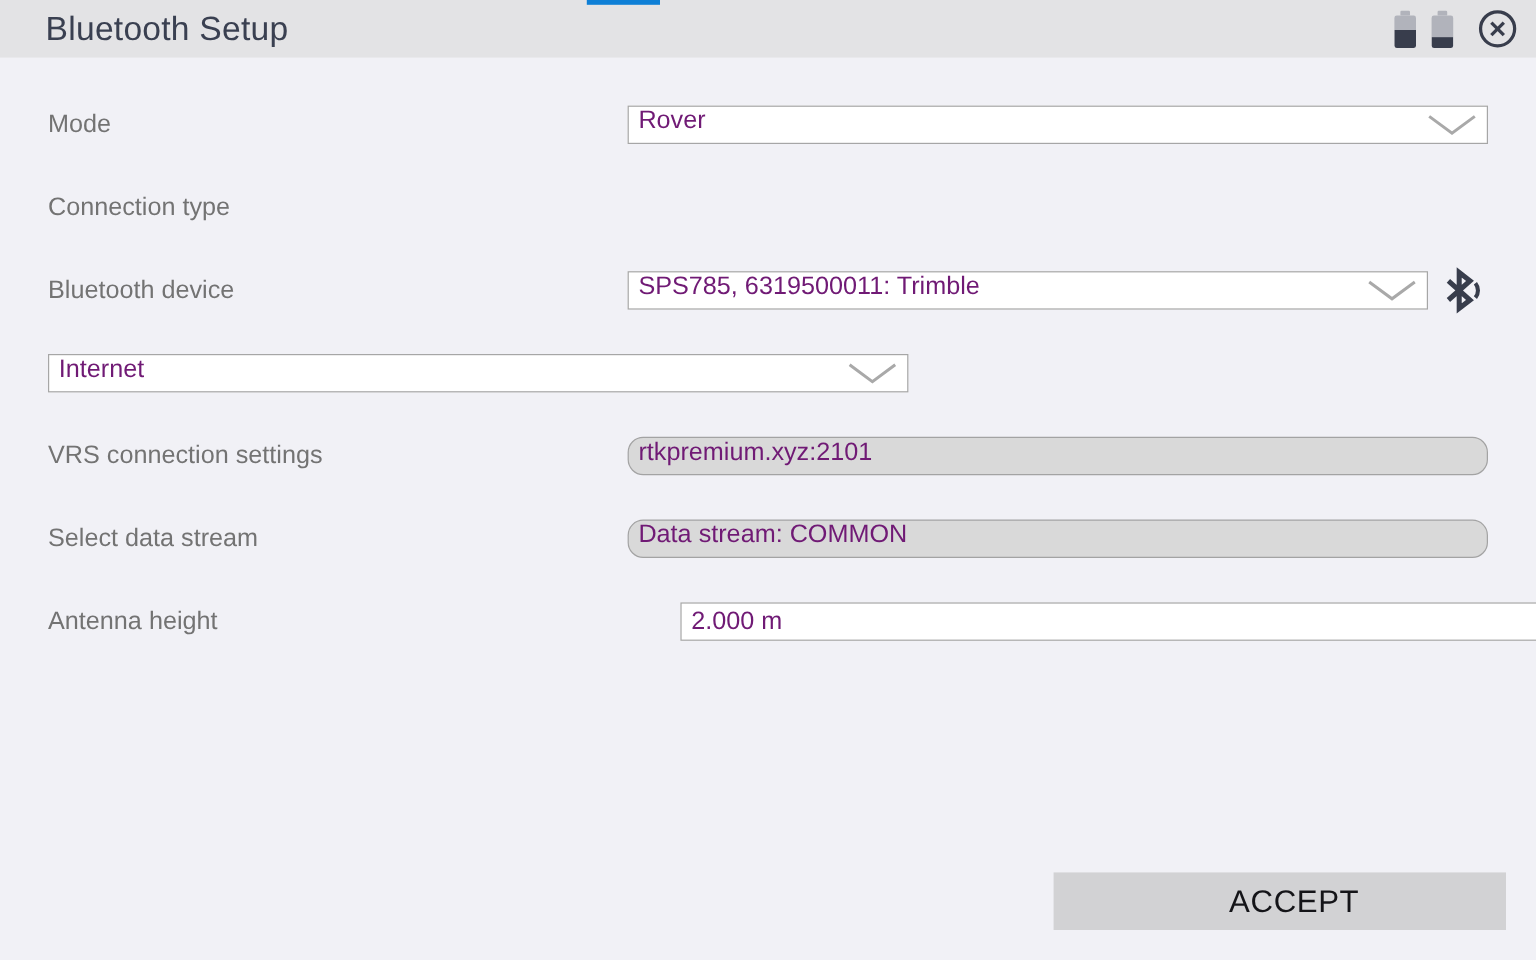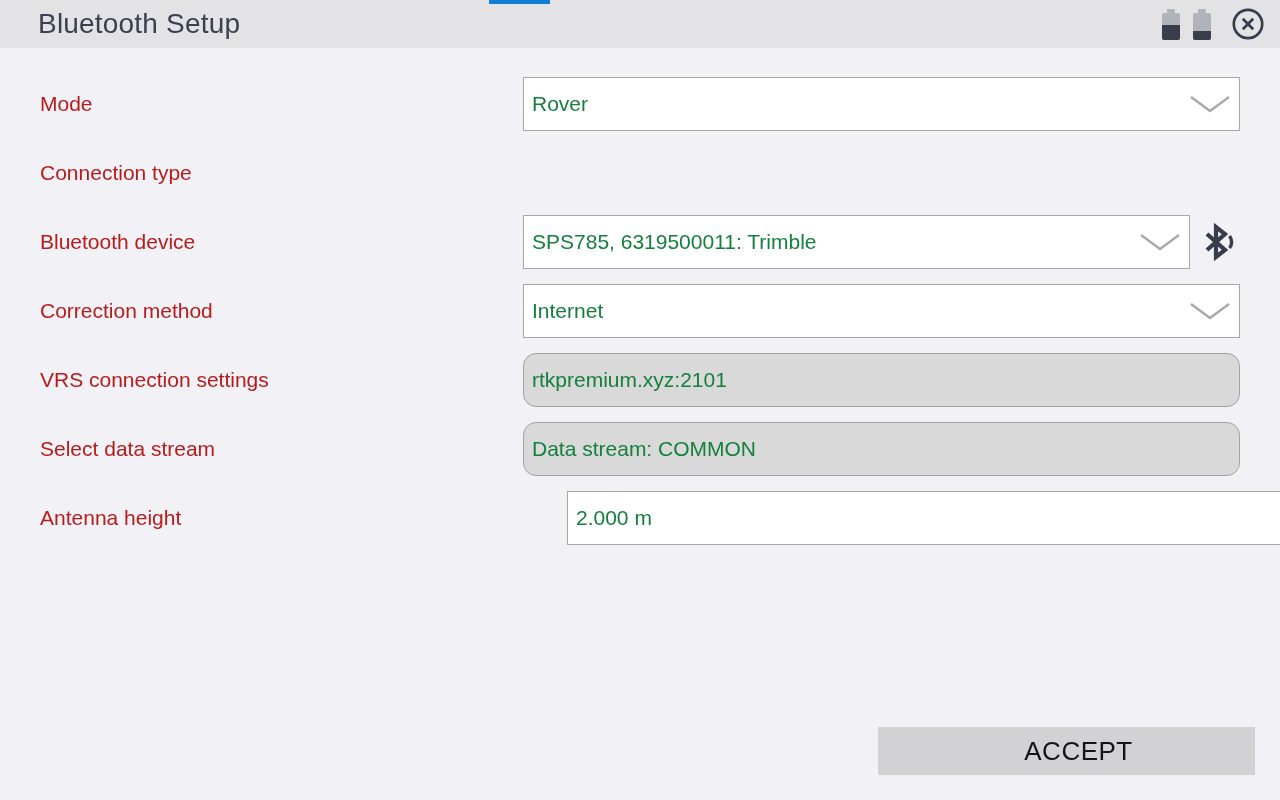--- a/index.html
+++ b/index.html
@@ -55,30 +55,30 @@
     background: none; border: none; cursor: pointer;
     display: flex; align-items: center; justify-content: center;
     margin-left: 6px;
   }
 
   
   .form { position: absolute; top: 81px; left: 40px; }
   .row { display: flex; align-items: center; height: 46px; margin-bottom: 23px; }
   .row-label {
     width: 483px;
-    font-size: 21px; color: #b91c1c;
+    font-size: 21px; color: #737373;
   }
   .field {
     position: relative;
-    height: 54px;
+    height: 32px;
     border: 1px solid #a6a6a6;
     background: #ffffff;
-    display: flex; align-items: center;
+    display: flex; align-items: flex-start;
     padding: 0 52px 0 8px;
-    font-size: 21px; color: #15803d;
+    font-size: 21px; color: #701a75;
   }
   .field.full { width: 717px; }
   .field.bt-width { width: 667px; }
   .field.dropdown { cursor: pointer; }
   .field.readonly {
     background: #d9d9d9;
     border-color: #a3a3a3;
     padding-right: 8px;
     border-radius: 13px;
   }
@@ -171,21 +171,20 @@
       </div>
       <span class="bt-icon">
         <svg width="40" height="40" viewBox="0 0 40 40">
           <path d="M10,12 L28,28 L19,35 L19,5 L28,12 L10,28" fill="none" stroke="#383d4c" stroke-width="4.2" stroke-linejoin="miter"></path>
           <path d="M32.5,14 A9.5,9.5 0 0 1 32.5,26" fill="none" stroke="#383d4c" stroke-width="3.4"></path>
         </svg>
       </span>
     </div>
 
     <div class="row">
-      <div class="row-label">Correction method</div>
       <div class="field full dropdown">
         <span class="field-text">Internet</span>
         <svg class="chevron" width="44" height="20" viewBox="0 0 44 20">
           <polyline points="3,3 22,17 41,3" fill="none" stroke="#a9a9a9" stroke-width="2.5"></polyline>
         </svg>
       </div>
     </div>
 
     <div class="row">
       <div class="row-label">VRS connection settings</div>

